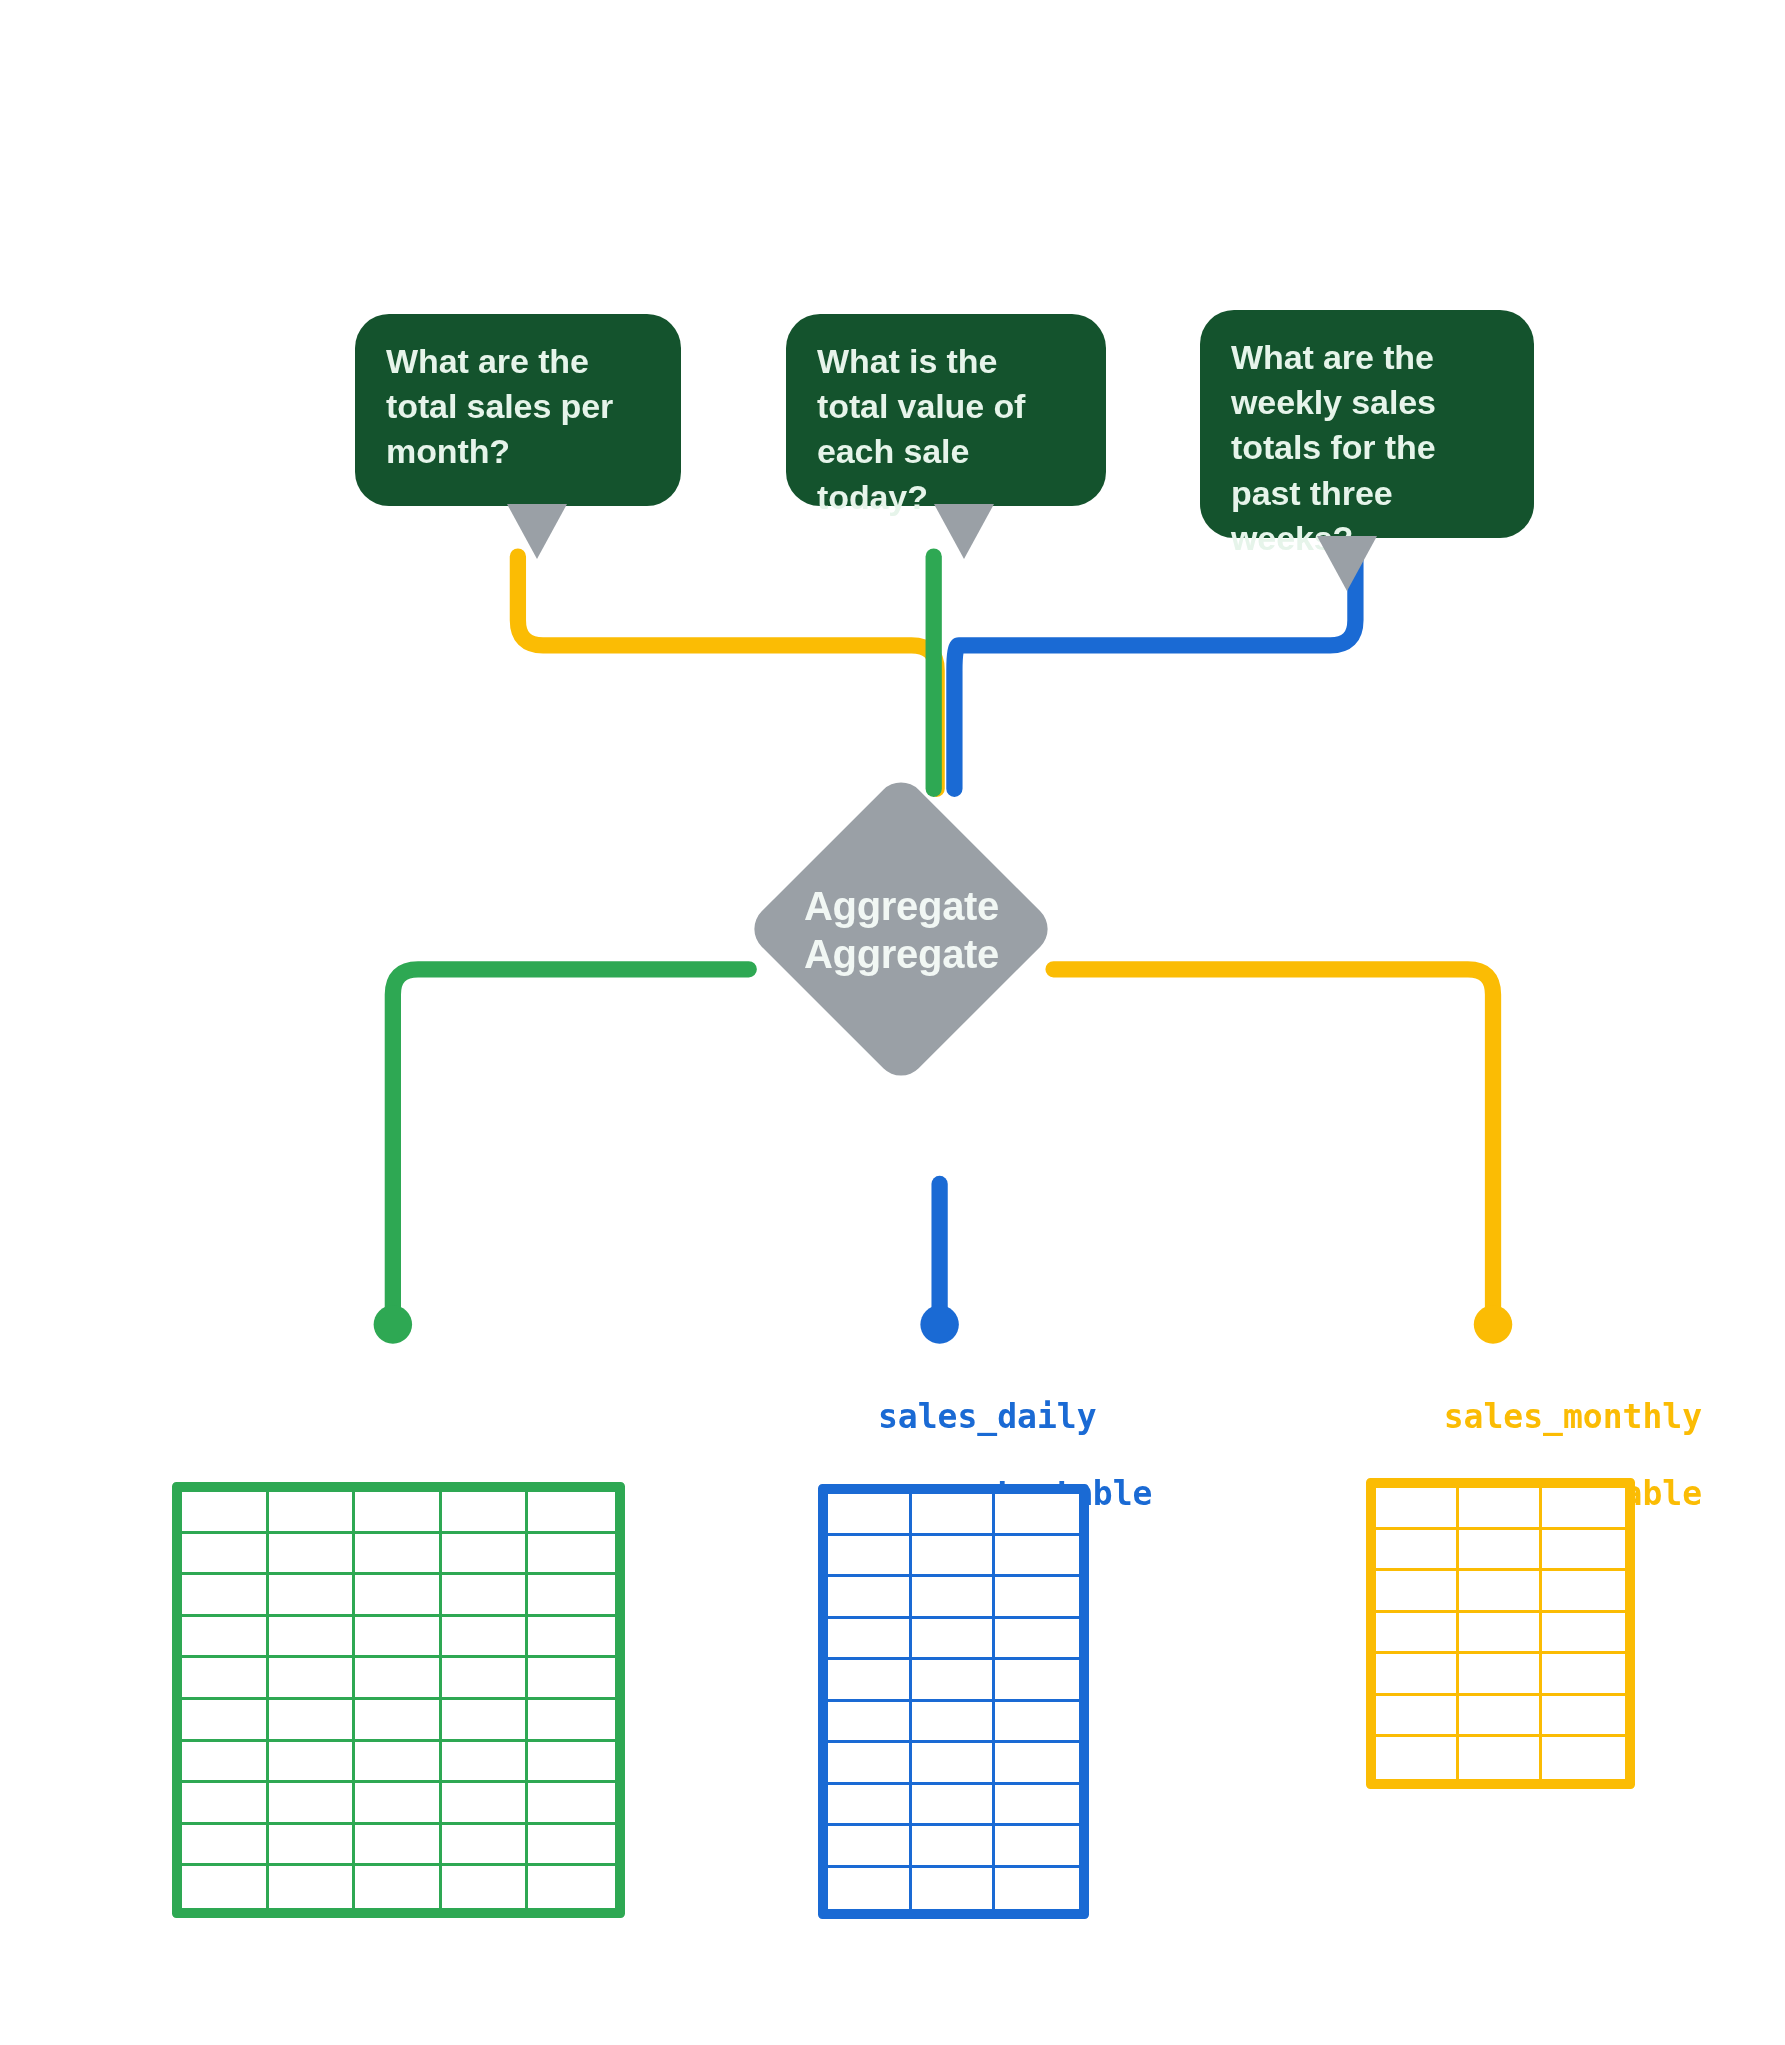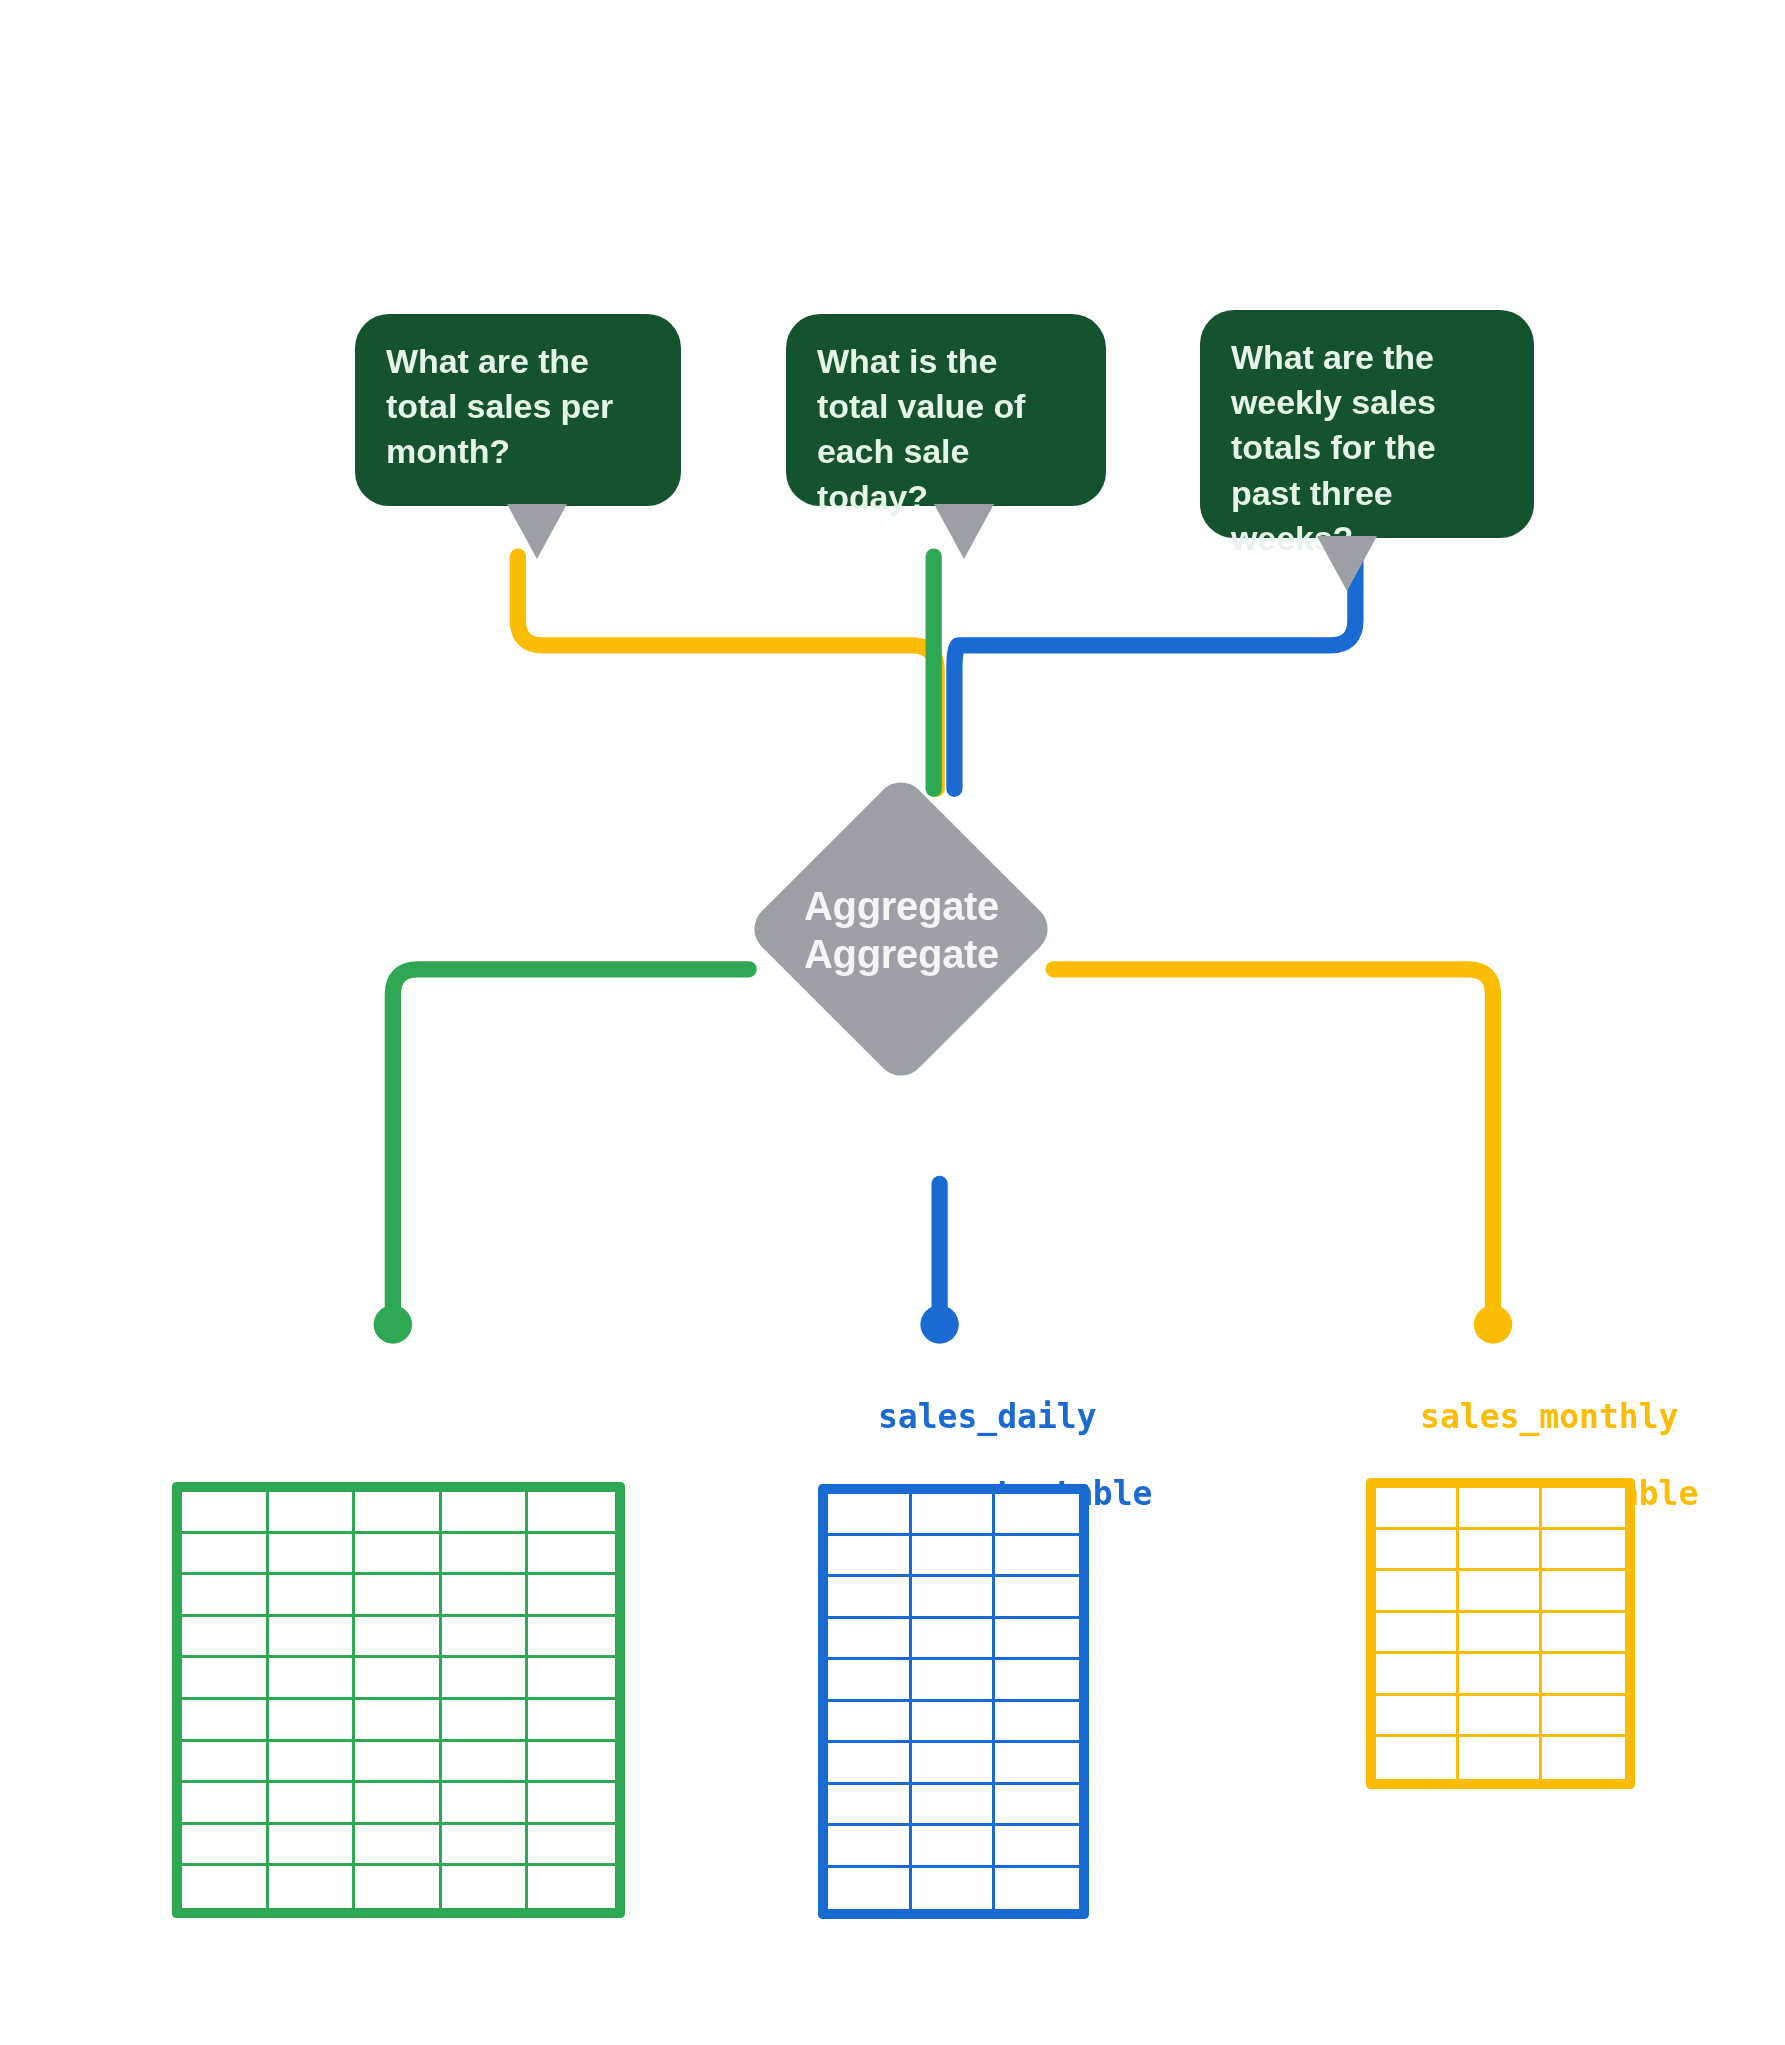--- a/index.html
+++ b/index.html
@@ -96,21 +96,21 @@
     position: absolute;
     font-family: "DejaVu Sans Mono", "Liberation Mono", monospace;
     font-weight: bold;
     font-size: 33px;
     line-height: 1.16;
     text-align: center;
     white-space: pre;
   }
   #label-orders  { left: 133px;  top: 1400px; width: 459px; color: #2ea853; }
   #label-daily   { left: 755px; top: 1360px; width: 385px; color: #1a6ad4; text-align: center; }
-  #label-monthly { left: 1317px; top: 1360px; width: 385px; color: #fbbc04; }
+  #label-monthly { left: 1317px; top: 1360px; width: 385px; color: #fbbc04; text-align: right; }
 
   
   .tbl-grid {
     position: absolute;
     box-sizing: border-box;
     display: grid;
     background: #ffffff;
   }
   .tbl-grid .cell {
     border-right: 3px solid currentColor;

